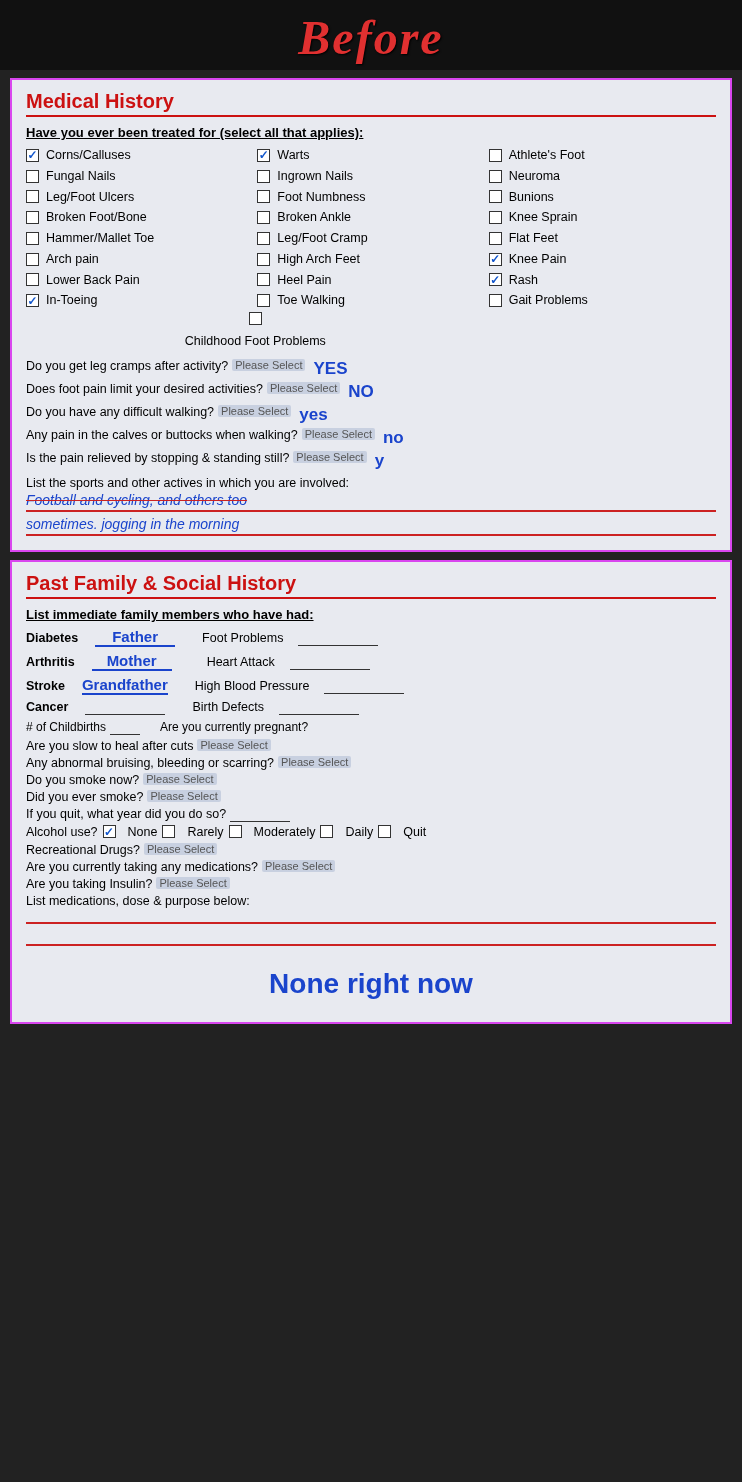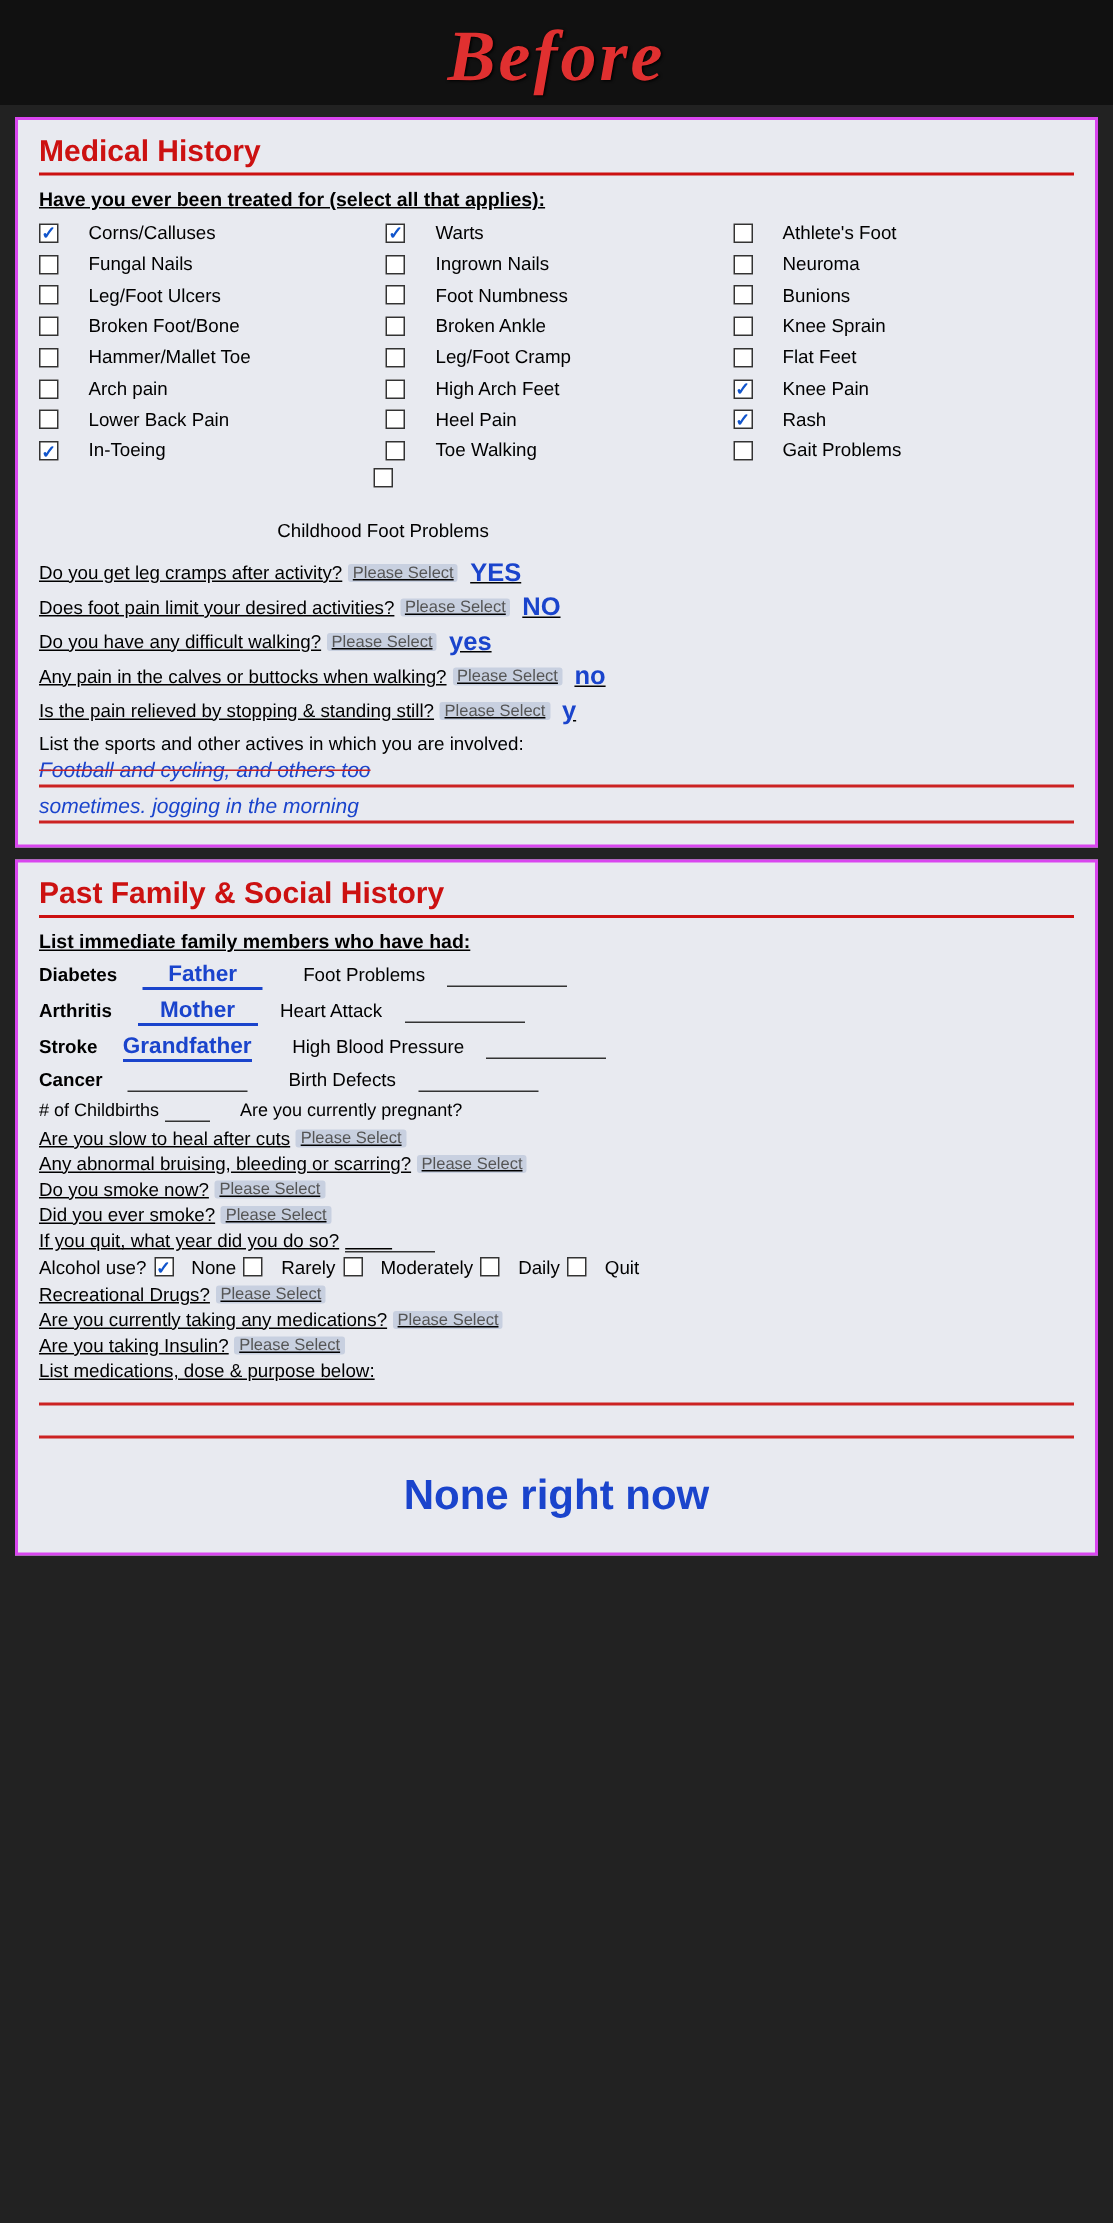--- a/index.html
+++ b/index.html
@@ -45,21 +45,21 @@
     }
     .checkbox-grid {
       display: grid;
       grid-template-columns: 1fr 1fr 1fr;
       gap: 2px 4px;
       margin-bottom: 8px;
     }
     .checkbox-item {
       display: flex;
       align-items: center;
-      gap: 20px;
+      gap: 7px;
       font-size: 12.5px;
       line-height: 1.5;
       white-space: nowrap;
     }
     .cb {
       width: 13px;
       height: 13px;
       border: 1.5px solid #333;
       display: inline-flex;
       align-items: center;
@@ -71,24 +71,23 @@
       content: '✓';
       color: #1155cc;
       font-size: 12px;
       font-weight: bold;
       line-height: 1;
     }
     .q-row {
       font-size: 12.5px;
       margin-bottom: 3px;
       display: flex;
-      align-items: center;
+      align-items: flex-start;
       flex-wrap: wrap;
       gap: 4px;
-      text-decoration: underline;
     }
     .q-select {
       background: #c8d0e0;
       color: #555;
       font-size: 11px;
       padding: 0 3px;
       border-radius: 2px;
       display: inline-block;
     }
     .handwritten {
@@ -360,21 +359,21 @@
   <div class="family-row">
     <span class="family-label">Diabetes</span>
     <span class="family-value-hw">Father</span>
     <span style="margin-left:12px;">Foot Problems</span>
     <span class="family-value-blank">&nbsp;&nbsp;&nbsp;&nbsp;&nbsp;&nbsp;&nbsp;&nbsp;&nbsp;&nbsp;</span>
   </div>
 
   <div class="family-row">
     <span class="family-label">Arthritis</span>
     <span class="family-value-hw">Mother</span>
-    <span style="margin-left:0;">Heart Attack</span>
+    <span style="margin-left:20px;">Heart Attack</span>
     <span class="family-value-blank">&nbsp;&nbsp;&nbsp;&nbsp;&nbsp;&nbsp;&nbsp;&nbsp;&nbsp;&nbsp;</span>
   </div>
 
   <div class="family-row">
     <span class="family-label">Stroke</span>
     <span class="family-value-hw">Grandfather</span>
     <span style="margin-left:12px;">High Blood Pressure</span>
     <span class="family-value-blank">&nbsp;&nbsp;&nbsp;&nbsp;&nbsp;&nbsp;&nbsp;</span>
   </div>
 

